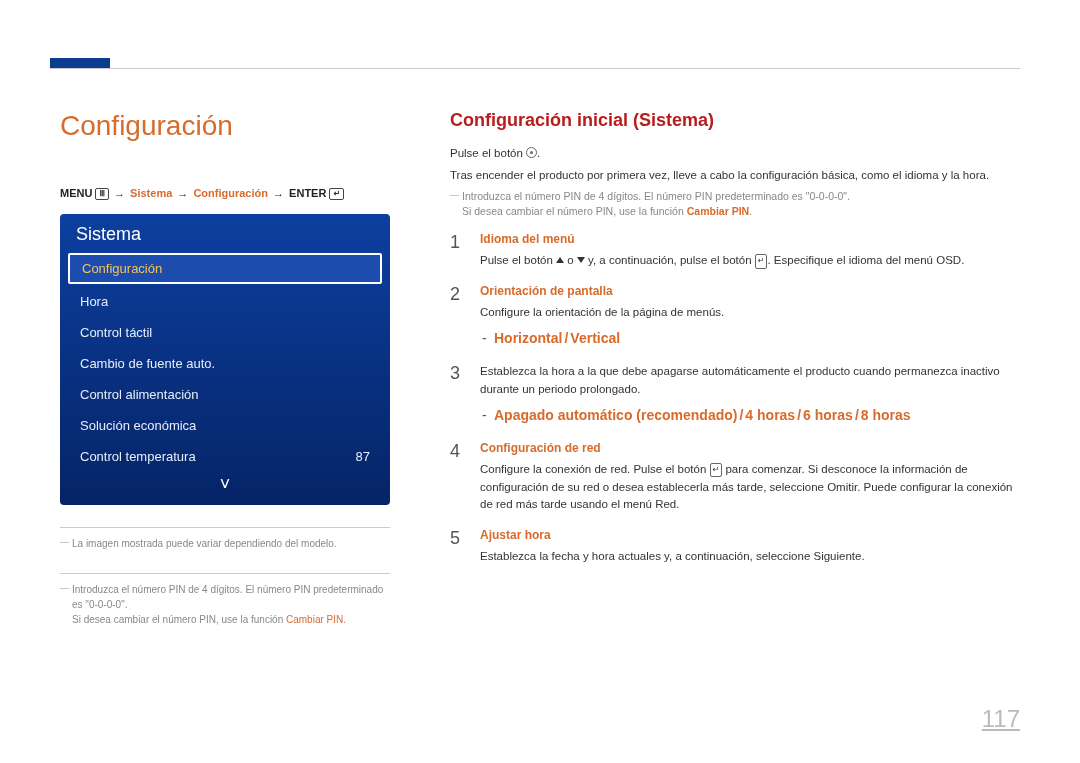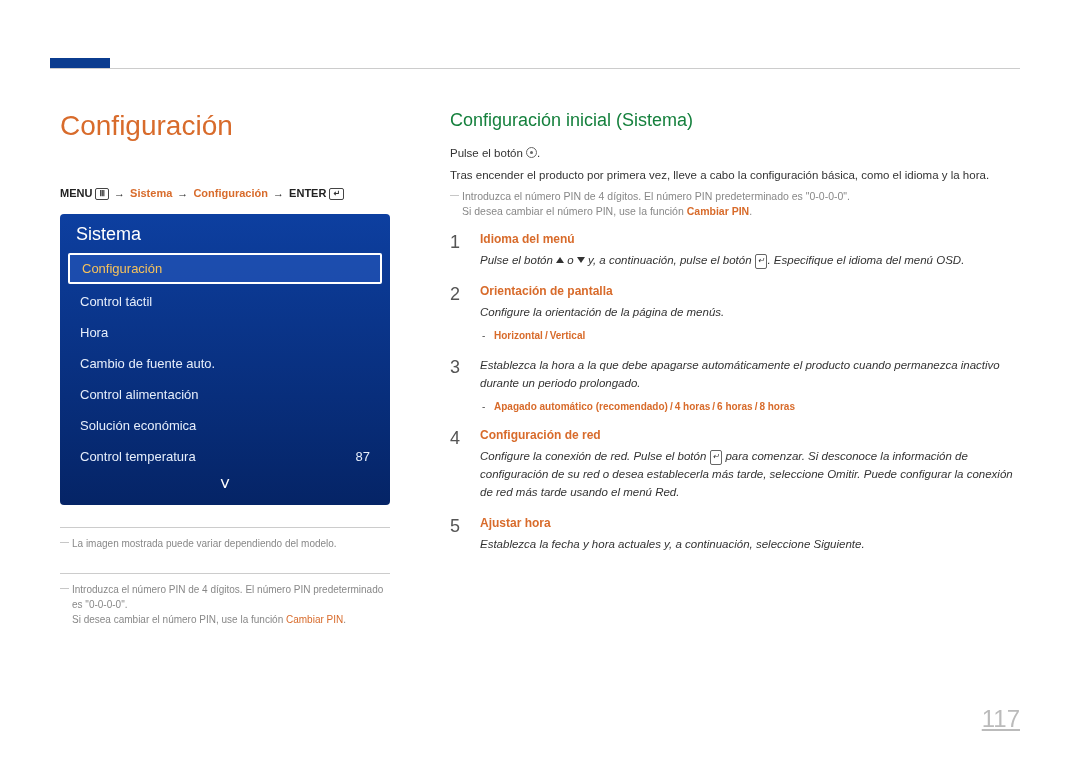--- a/index.html
+++ b/index.html
@@ -19,37 +19,37 @@
   .tv-panel { background: linear-gradient(#0d3fa0, #052466); border-radius: 4px; padding: 0 0 10px 0; margin-bottom: 20px; }
   .tv-title { color: #fff; font-size: 18px; padding: 10px 16px 6px 16px; font-weight:400; }
   .tv-item { display:flex; justify-content:space-between; align-items:center; color: #e6eefb; font-size: 13px; padding: 8px 20px; }
   .tv-item.selected { border: 2px solid #fff; color: #f7c25b; margin: 2px 8px; padding: 6px 12px; background: rgba(40,90,190,0.6); border-radius:2px; }
   .tv-more { text-align:center; color:#fff; font-size:18px; padding-top:2px; }
   .left hr.note-sep { border:none; border-top:1px solid #ccc; margin: 22px 0 8px 0; }
   .footnote { font-size: 10px; color: #888; line-height: 1.5; padding-left: 12px; position: relative; margin-bottom:6px;}
   .footnote::before { content:"―"; position:absolute; left:0; top:0; color:#aaa; font-size:9px;}
   .footnote .hl { color: #d86b2b; }
 
-  h2.right-title { font-size: 18px; font-weight: 400; color: #15803d; margin-bottom: 14px; }
+  h2.right-title { font-size: 18px; font-weight: 700; color: #b91c1c; margin-bottom: 14px; }
   .body-text { font-size: 11.5px; color: #333; line-height: 1.55; margin-bottom: 4px; }
   .inline-note { font-size: 10.5px; color:#888; padding-left:12px; position:relative; line-height:1.5; margin-bottom:2px;}
   .inline-note::before { content:"―"; position:absolute; left:0; top:0; color:#aaa; font-size:9px;}
   .inline-note .hl-b { color:#d86b2b; font-weight:700;}
   .circ-icon { display:inline-block; width:11px; height:11px; border:1px solid #666; border-radius:50%; position:relative; vertical-align:-1px;}
   .circ-icon::after{content:""; position:absolute; width:3px;height:3px;background:#666;border-radius:50%; top:3px; left:3px;}
   .enter-icon { display:inline-block; border:1px solid #666; border-radius:2px; font-size:8px; padding:0 2px; vertical-align:1px; }
   .tri-up, .tri-down { display:inline-block; width:0; height:0; vertical-align:1px;}
   .tri-up { border-left:4px solid transparent; border-right:4px solid transparent; border-bottom:6px solid #333;}
   .tri-down { border-left:4px solid transparent; border-right:4px solid transparent; border-top:6px solid #333;}
   ol.steps { list-style:none; counter-reset: step; margin-top:12px;}
   ol.steps > li { position:relative; padding-left:30px; margin-bottom:14px;}
   ol.steps > li::before { counter-increment: step; content: counter(step); position:absolute; left:0; top:0; font-size:18px; color:#555; font-weight:300;}
   .step-head { font-size:12px; font-weight:700; color:#d86b2b; margin-bottom:6px;}
-  .step-body { font-size:11.5px; color:#333; line-height:1.55; margin-bottom:6px;font-style:italic;}
-  .sub-bullet { font-size:10px; line-height:1.55; padding-left:14px; position:relative; margin-bottom:4px;}
+  .step-body { font-size:11.5px; color:#333; line-height:1.55; margin-bottom:6px;}
+  .sub-bullet { font-size:14px; line-height:1.55; padding-left:14px; position:relative; margin-bottom:4px;}
   .sub-bullet::before { content:"-"; position:absolute; left:2px; top:0; color:#555;}
   .sub-bullet .hl-b { color:#d86b2b; font-weight:700;}
   .sub-bullet .sep { color:#d86b2b; font-weight:700; margin:0 2px;}
   .page-num { position:absolute; bottom:30px; right:60px; font-size:24px; color:#bbb; font-weight:300;text-decoration:underline;}
 </style>
 </head>
 <body>
 
 <div class="page">
   <div class="topbar-accent"></div>
@@ -72,25 +72,25 @@
         <span class="icon-box">↵</span>
       </div>
 
       <div class="tv-panel">
         <div class="tv-title">Sistema</div>
         <div class="tv-item selected">
           <span>Configuración</span>
           <span></span>
         </div>
         <div class="tv-item">
-          <span>Control táctil</span>
+          <span>Hora</span>
           <span></span>
         </div>
         <div class="tv-item">
-          <span>Hora</span>
+          <span>Control táctil</span>
           <span></span>
         </div>
         <div class="tv-item">
           <span>Cambio de fuente auto.</span>
           <span></span>
         </div>
         <div class="tv-item">
           <span>Control alimentación</span>
           <span></span>
         </div>

